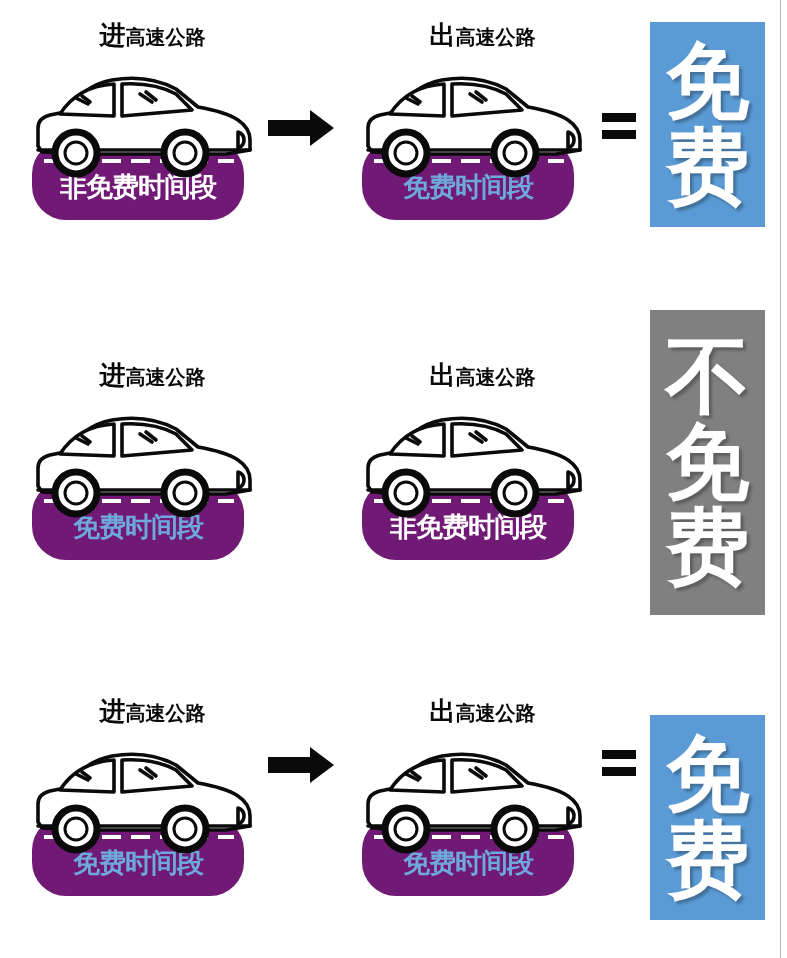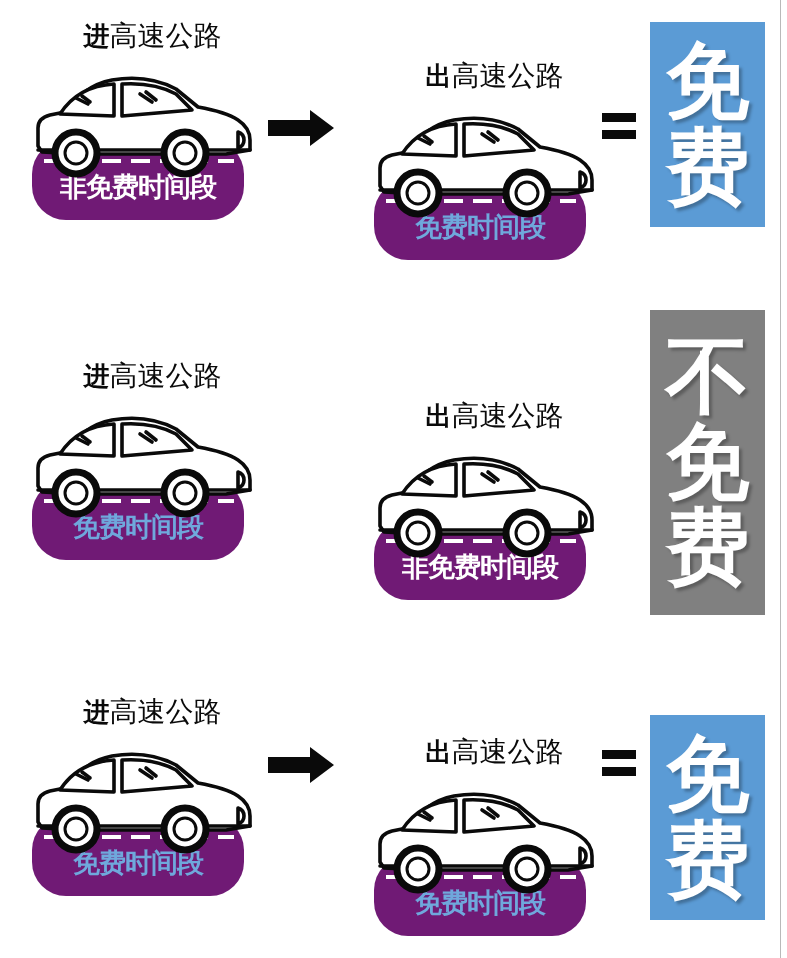--- a/index.html
+++ b/index.html
@@ -40,21 +40,21 @@
   .row-1 { top: 290px; height: 380px; }
   .row-2 { top: 670px; height: 288px; }
 
   
   .scene {
     position: absolute;
     width: 245px;
     height: 215px;
   }
   .scene-left  { left: 30px; }
-  .scene-right { left: 372px; margin-top: 40px; }
+  .scene-right { left: 360px; }
 
   .row-0 .scene { top: 22px; }
   .row-1 .scene { top: 72px; }
   .row-2 .scene { top: 28px; }
 
   .scene-title {
     position: absolute;
     top: 0;
     left: 0;
     width: 245px;
@@ -63,22 +63,22 @@
     color: #0a0a0a;
     line-height: 1;
   }
   .scene-title .t-big {
     font-size: 26px;
     font-weight: bold;
     font-family: "DejaVu Serif", "Liberation Serif", serif;
     letter-spacing: 0px;
   }
   .scene-title .t-small {
-    font-size: 28px;
-    font-weight: normal;
+    font-size: 20px;
+    font-weight: bold;
     font-family: "DejaVu Sans", "Liberation Sans", sans-serif;
   }
 
   .road {
     position: absolute;
     left: 2px;
     top: 118px;
     width: 212px;
     height: 80px;
     background: #701a75;

